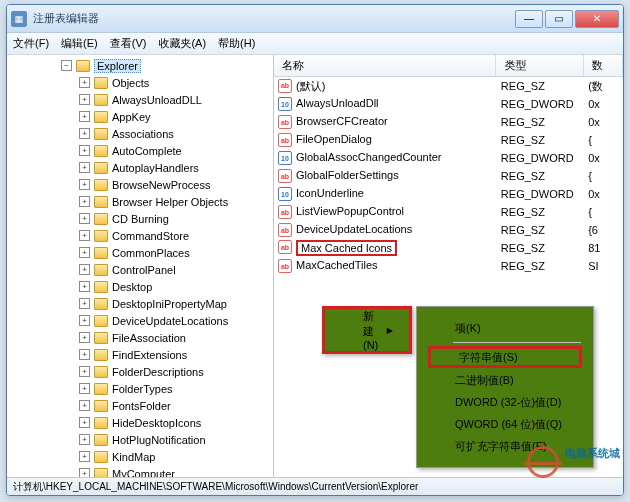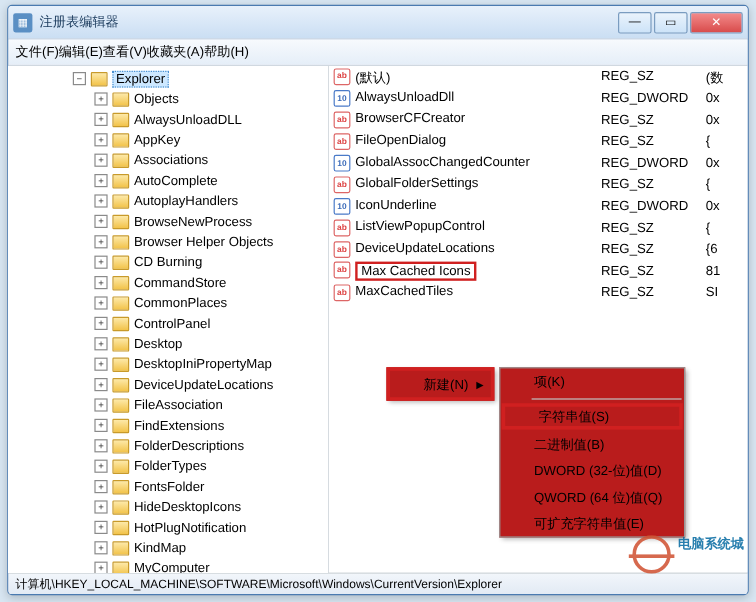--- a/index.html
+++ b/index.html
@@ -5,21 +5,21 @@
 *{margin:0;padding:0;box-sizing:border-box;font-family:"Microsoft YaHei",Tahoma,sans-serif;font-size:11px}
 body{background:#d8e6f2;width:630px;height:502px;overflow:hidden;position:relative}
 .window{position:absolute;top:4px;left:6px;right:6px;bottom:6px;background:#fff;border:1px solid #4a7ab0;border-radius:4px;overflow:hidden;box-shadow:0 2px 8px rgba(0,0,0,.2)}
 .titlebar{height:28px;background:linear-gradient(#e8f1fb,#cadef3);display:flex;align-items:center;padding:0 4px;border-bottom:1px solid #b8c8dc}
 .titlebar .icon{width:16px;height:16px;background:#5a8fc4;border-radius:2px;margin-right:6px;display:flex;align-items:center;justify-content:center;color:#fff;font-size:9px}
 .titlebar .title{flex:1;color:#1a3a5c}
 .winbtns{display:flex;gap:2px}
 .winbtn{width:28px;height:18px;border:1px solid #7a9cc0;border-radius:2px;display:flex;align-items:center;justify-content:center;font-size:10px;cursor:pointer}
 .winbtn.min,.winbtn.max{background:linear-gradient(#eaf3fc,#cde3f8)}
 .winbtn.close{background:linear-gradient(#f38b8b,#d84b4b);color:#fff;width:44px}
-.menubar{height:22px;background:linear-gradient(#f7fafd,#e5eef8);display:flex;align-items:center;padding:0 6px;border-bottom:1px solid #d0d8e0}
+.menubar{height:22px;background:linear-gradient(#f7fafd,#e5eef8);display:flex;align-items:center;padding:0 6px;gap:12px;border-bottom:1px solid #d0d8e0}
 .menubar span{cursor:pointer}
 .content{display:flex;height:calc(100% - 28px - 22px - 18px)}
 .treepane{width:267px;border-right:1px solid #c0c8d0;overflow-y:scroll;overflow-x:hidden;background:#fff;padding:2px 0}
 .treepane::-webkit-scrollbar,.listpane::-webkit-scrollbar{width:16px;height:16px}
 .treepane::-webkit-scrollbar-track,.listpane::-webkit-scrollbar-track{background:#e8eef4}
 .treepane::-webkit-scrollbar-thumb,.listpane::-webkit-scrollbar-thumb{background:linear-gradient(#d0dae6,#b8c6d8);border:1px solid #9ab;border-radius:2px}
 .node{display:flex;align-items:center;height:17px;padding-left:72px;white-space:nowrap;cursor:pointer}
 .node.lvl0{padding-left:54px}
 .node .exp{width:11px;height:11px;border:1px solid #8a8a8a;background:#fff;display:flex;align-items:center;justify-content:center;font-size:8px;line-height:1;margin-right:4px;color:#333}
 .node .fld{width:14px;height:12px;background:linear-gradient(#fde9a8,#f2c34a);border:1px solid #c89a2a;border-radius:1px;margin-right:4px}
@@ -30,23 +30,23 @@
 .col-name{width:230px}.col-type{width:90px}.col-data{width:40px}
 .row{display:flex;height:18px;align-items:center}
 .row .c1{width:230px;display:flex;align-items:flex-start;padding-left:4px}
 .row .c2{width:90px;padding-left:4px}
 .row .c3{width:40px;padding-left:4px}
 .ic{width:14px;height:14px;border:1px solid;border-radius:2px;margin-right:4px;display:flex;align-items:center;justify-content:center;font-size:7px;font-weight:bold}
 .ic.sz{border-color:#d66;color:#d44;background:#fff}
 .ic.dw{border-color:#4a7ac8;color:#3a6ab8;background:#fff}
 .row.hl .nm{border:2px solid #d02020;padding:0 3px}
 .statusbar{height:18px;background:linear-gradient(#f2f6fb,#e2eaf4);border-top:1px solid #c0c8d0;padding:2px 6px;font-size:10px}
-.ctxmenu{position:absolute;background:#b91c1c;border:1px solid #979797;box-shadow:2px 2px 4px rgba(0,0,0,.3);padding:0}
+.ctxmenu{position:absolute;background:#4d7c0f;border:1px solid #979797;box-shadow:2px 2px 4px rgba(0,0,0,.3);padding:10px}
 .ctxmenu.m1{left:322px;top:306px;width:90px;border:3px solid #d02020}
-.ctxmenu.m2{left:416px;top:306px;width:155px}
+.ctxmenu.m2{left:416px;top:306px;width:178px}
 .ctxitem{height:22px;display:flex;align-items:center;padding:0 18px 0 28px;cursor:pointer;position:relative}
 .ctxitem.arrow::after{content:"▶";position:absolute;right:6px;font-size:8px}
 .ctxitem.hl{border:3px solid #d02020;margin:1px}
 .ctxsep{height:1px;background:#c0c0c0;margin:3px 2px 3px 26px}
 .watermark{position:absolute;right:10px;bottom:24px;color:#0369a1;font-size:20px;font-weight:bold;opacity:.85;display:flex;gap:6px}
 .watermark .logo{width:32px;height:32px;border:3px solid #d05030;border-radius:50%;position:relative}
 .watermark .logo::before{content:"";position:absolute;left:-6px;right:-6px;top:13px;height:3px;background:#d05030}
 </style>
 </head>
 <body>
@@ -192,20 +192,25 @@
             <span class="lbl">KindMap</span>
           </div>
           <div class="node">
             <span class="exp">+</span>
             <span class="fld"></span>
             <span class="lbl">MyComputer</span>
           </div>
         </div>
     </div>
     <div class="listpane">
+      <div class="listhdr">
+        <div class="col-name">名称</div>
+        <div class="col-type">类型</div>
+        <div class="col-data">数</div>
+      </div>
       <div id="list-rows">
           <div class="row">
             <div class="c1">
               <span class="ic sz">ab</span>
               <span class="nm">(默认)</span>
             </div>
             <div class="c2">REG_SZ</div>
             <div class="c3">(数</div>
           </div>
           <div class="row">

